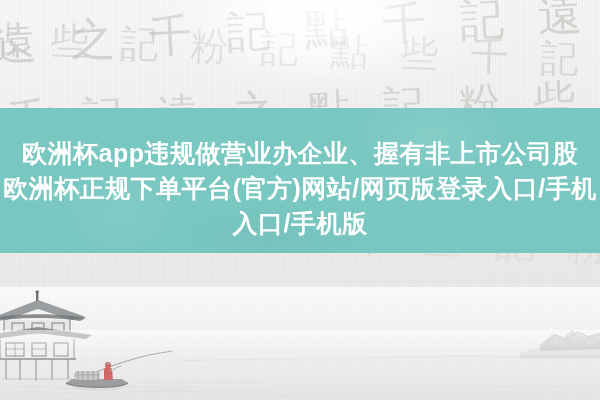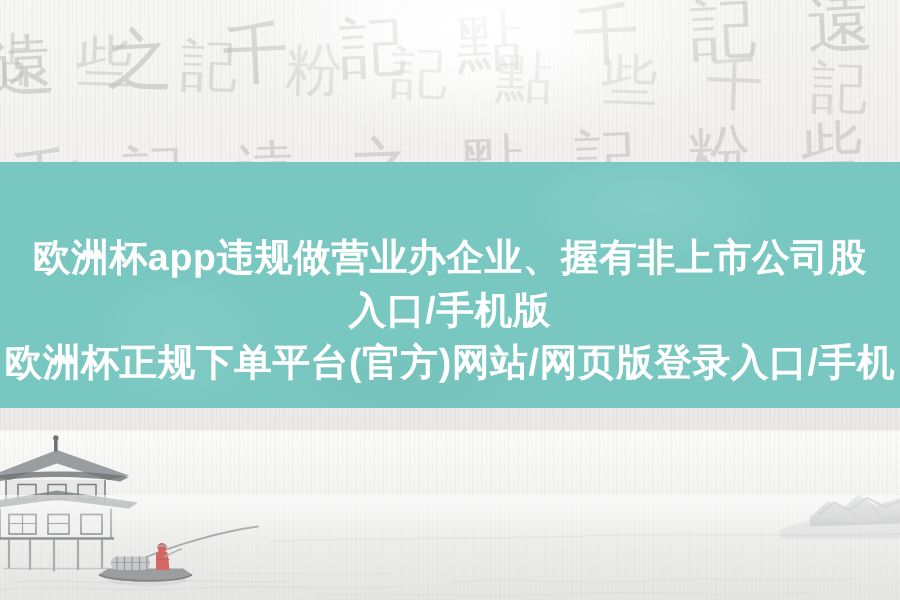--- a/index.html
+++ b/index.html
@@ -36,21 +36,21 @@
   .cg4{top:120px;left:-30px;font-size:40px;transform:rotate(3deg);opacity:.3;}
   .cg5{top:168px;left:14px;font-size:46px;transform:rotate(-1deg);opacity:.26;}
   .cg6{top:214px;left:-14px;font-size:40px;transform:rotate(2deg);opacity:.2;}
   .paper-sheen{
     position:absolute;left:0;top:0;width:600px;height:290px;
     background:radial-gradient(ellipse 260px 120px at 55% 4%,rgba(255,255,255,.85) 0%,rgba(255,255,255,0) 72%);
   }
 
   
   .teal-band{
-    position:absolute;left:0;top:108px;width:600px;height:164px;
+    position:absolute;left:0;top:108px;width:600px;height:145px;
     background:#79c7c1;
     display:flex;flex-direction:column;
     align-items:center;justify-content:flex-end;
     padding-bottom:12px;box-sizing:border-box;
   }
   .teal-band .mottle{
     position:absolute;left:0;top:0;right:0;bottom:0;
     background:
       radial-gradient(ellipse 120px 60px at 72% 18%,rgba(255,255,255,.10) 0%,rgba(255,255,255,0) 70%),
       radial-gradient(ellipse 90px 70px at 20% 72%,rgba(255,255,255,.07) 0%,rgba(255,255,255,0) 70%),
@@ -93,22 +93,22 @@
     <div class="glyphrow cg4">之 記 粉 點 千 些 記 遠 之 粉 記 點 千 之</div>
     <div class="glyphrow cg5">記 點 些 千 之 粉 記 遠 點 千 記 之 些 粉</div>
     <div class="glyphrow cg6">遠 粉 記 之 點 千 些 記 粉 之 記 點 千 遠</div>
     <div class="paper-sheen"></div>
   </div>
 
   <div class="teal-band">
     <div class="mottle"></div>
     <div class="headline">
       <span class="hl-line">欧洲杯app违规做营业办企业、握有非上市公司股</span>
+      <span class="hl-line">欧洲杯正规下单平台(官方)网站/网页版登录入口/手机</span>
       <span class="hl-line">入口/手机版</span>
-      <span class="hl-line">欧洲杯正规下单平台(官方)网站/网页版登录入口/手机</span>
     </div>
   </div>
 
   <div class="inkwash">
     <svg class="ink-svg" width="600" height="113" viewBox="0 0 600 113">
 
       <g opacity="0.45">
         <path d="M540 58 L552 47 L562 52 L572 43 L584 50 L600 45 L600 62 L540 64 Z" fill="#9a9c9e"></path>
         <path d="M546 56 L556 48 L566 53 L578 45 L590 51 L600 47" fill="none" stroke="#6f7173" stroke-width="1.4" stroke-linecap="round"></path>
         <path d="M566 53 L572 58 M580 49 L586 56" fill="none" stroke="#76797b" stroke-width="0.9"></path>

